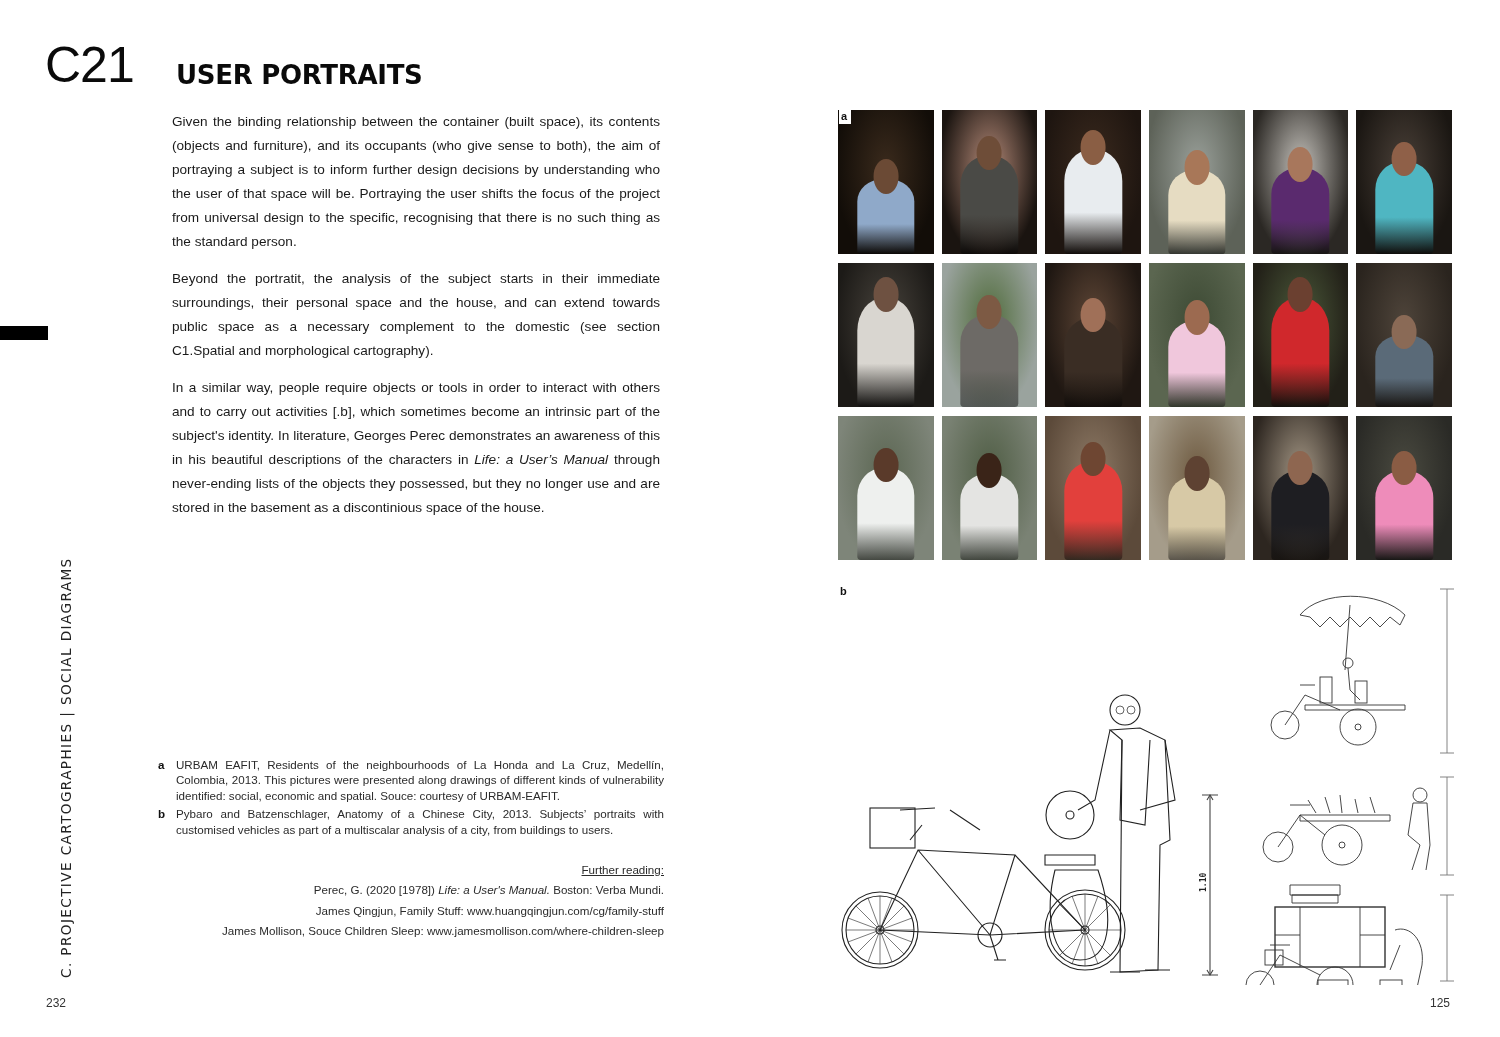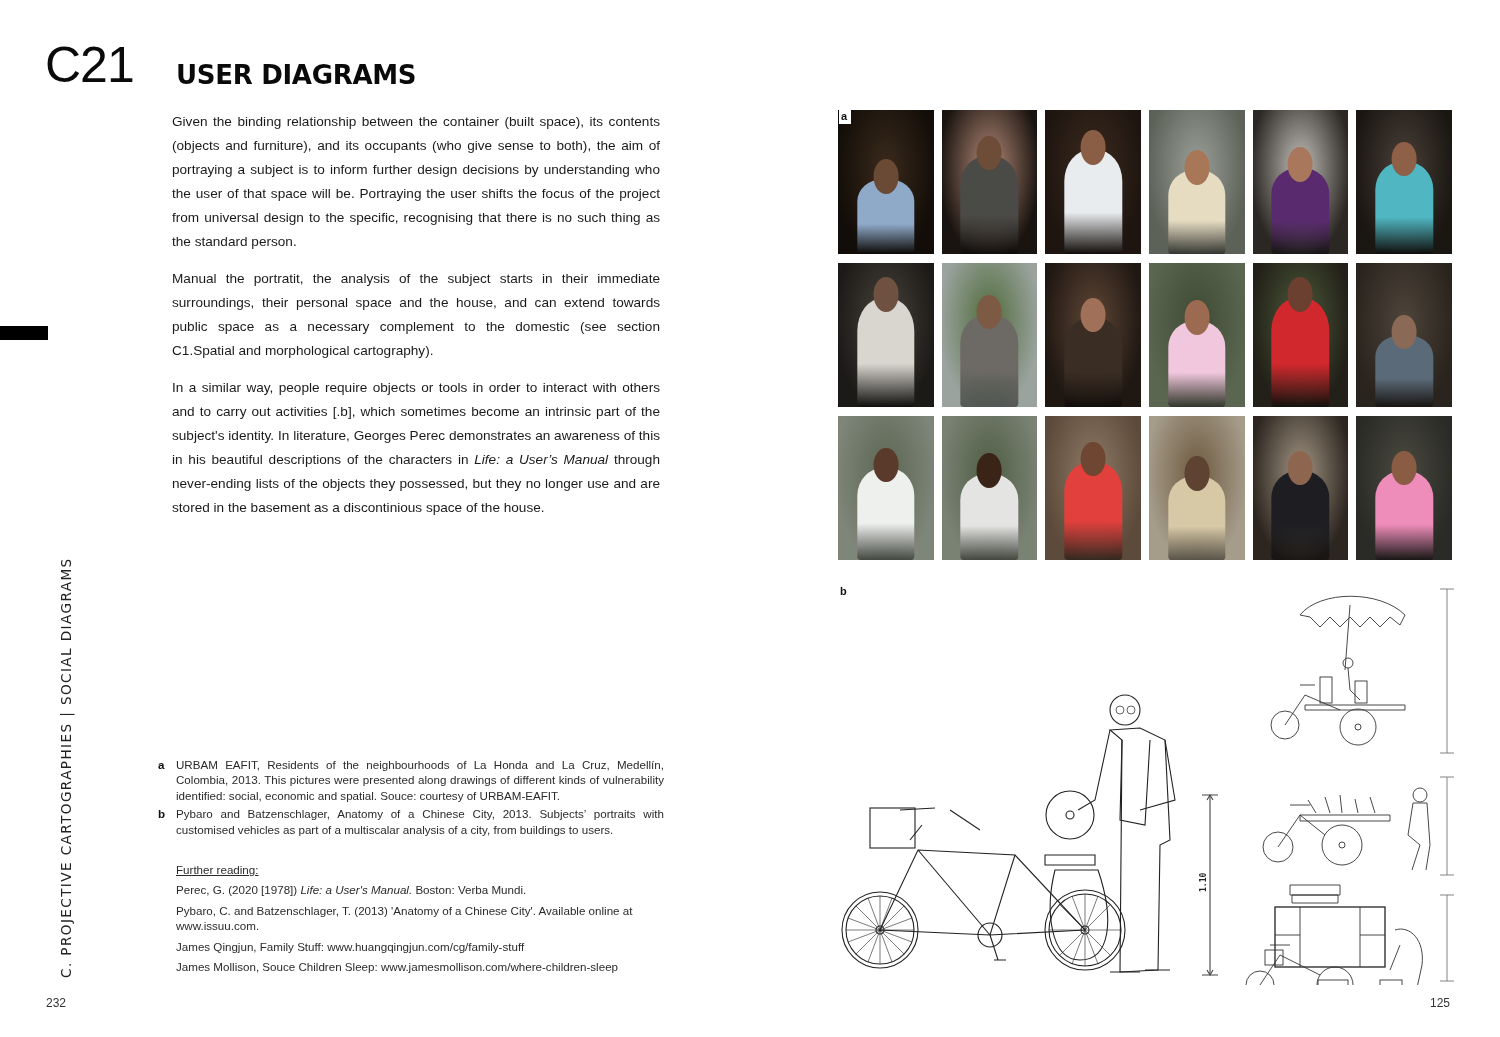--- a/index.html
+++ b/index.html
@@ -19,21 +19,21 @@
 
     .side-marker { position: absolute; left: 0; top: 326px; width: 48px; height: 14px; background: #000; }
 
     .running-head { position: absolute; left: 58px; top: 978px; transform-origin: 0 0; transform: rotate(-90deg); white-space: nowrap; font-family: "DejaVu Sans", sans-serif; font-size: 13.6px; letter-spacing: 1.4px; color: #222; font-weight: 400; }
 
     .captions { position: absolute; left: 158px; top: 757px; width: 506px; font-size: 11.6px; line-height: 15.4px; color: #2a2a2a; }
     .caption { display: flex; margin-bottom: 3px; }
     .caption-key { width: 18px; flex: 0 0 18px; font-weight: 700; color: #111; }
     .caption-text { flex: 1; text-align: justify; }
 
-    .further { position: absolute; left: 176px; top: 862px; width: 488px; font-size: 11.6px; line-height: 15.4px; color: #2a2a2a; }
+    .further { position: absolute; left: 176px; top: 862px; width: 488px; font-size: 11.6px; line-height: 15.4px; color: #2a2a2a; text-align: right; }
     .further-heading { text-decoration: underline; margin-bottom: 5px; }
     .further-item { margin-bottom: 5px; }
     .further-item em { font-style: italic; }
 
     .page-number { position: absolute; top: 996px; font-size: 12px; color: #333; }
     .page-left { left: 46px; }
     .page-right { left: 1430px; }
 
     
     .fig-label { position: absolute; font-size: 11px; font-weight: 700; color: #111; }
@@ -49,46 +49,45 @@
     .drawing-main { position: absolute; left: 840px; top: 680px; }
     .drawing-side { position: absolute; left: 1230px; top: 585px; }
   </style>
 </head>
 <body>
 
 <div class="spread">
 
   <div>
     <div class="section-code">C21</div>
-    <h1 class="section-title">USER DIAGRAMS</h1>
+    <h1 class="section-title">USER PORTRAITS</h1>
 
     <div class="body-text">
       <p><span>Given the binding relationship between the container (built space), its contents (objects and furniture), and its occupants (who give sense to both), the aim of portraying a subject is to inform further design decisions by understanding who the user of that space will be. Portraying the user shifts the focus of the project from universal design to the specific, recognising that there is no such thing as the standard person.</span></p>
-      <p><span>Manual the portratit, the analysis of the subject starts in their immediate surroundings, their personal space and the house, and can extend towards public space as a necessary complement to the domestic (see section C1.Spatial and morphological cartography).</span></p>
+      <p><span>Beyond the portratit, the analysis of the subject starts in their immediate surroundings, their personal space and the house, and can extend towards public space as a necessary complement to the domestic (see section C1.Spatial and morphological cartography).</span></p>
       <p><span>In a similar way, people require objects or tools in order to interact with others and to carry out activities [.b], which sometimes become an intrinsic part of the subject's identity. In literature, Georges Perec demonstrates an awareness of this in his beautiful descriptions of the characters in </span><em>Life: a User’s Manual</em><span> through never-ending lists of the objects they possessed, but they no longer use and are stored in the basement as a discontinious space of the house.</span></p>
     </div>
 
     <div class="side-marker"></div>
     <div class="running-head">C. PROJECTIVE CARTOGRAPHIES  | SOCIAL DIAGRAMS</div>
 
     <div class="captions">
       <div class="caption">
         <span class="caption-key">a</span>
         <span class="caption-text">URBAM EAFIT, Residents of the neighbourhoods of La Honda and La Cruz, Medellín, Colombia, 2013. This pictures were presented along drawings of different kinds of vulnerability identified: social, economic and spatial. Souce: courtesy of URBAM-EAFIT.</span>
       </div>
       <div class="caption">
         <span class="caption-key">b</span>
         <span class="caption-text">Pybaro and Batzenschlager, Anatomy of a Chinese City, 2013. Subjects’ portraits with customised vehicles as part of a multiscalar analysis of a city, from buildings to users.</span>
       </div>
     </div>
 
     <div class="further">
       <div class="further-heading">Further reading:</div>
       <div class="further-item"><span>Perec, G. (2020 [1978]) </span><em>Life: a User's Manual.</em><span> Boston: Verba Mundi.</span></div>
-      <div class="further-item"><span>Pybaro, C. and Batzenschlager, T. (2013) 'Anatomy of a Chinese City'. Available online at www.issuu.com.</span></div>
       <div class="further-item"><span>James Qingjun, Family Stuff: www.huangqingjun.com/cg/family-stuff</span></div>
       <div class="further-item"><span>James Mollison, Souce Children Sleep: www.jamesmollison.com/where-children-sleep</span></div>
     </div>
 
     <div class="page-number page-left">232</div>
   </div>
 
   <div>
     <div class="fig-label fig-a-label">a</div>
 

